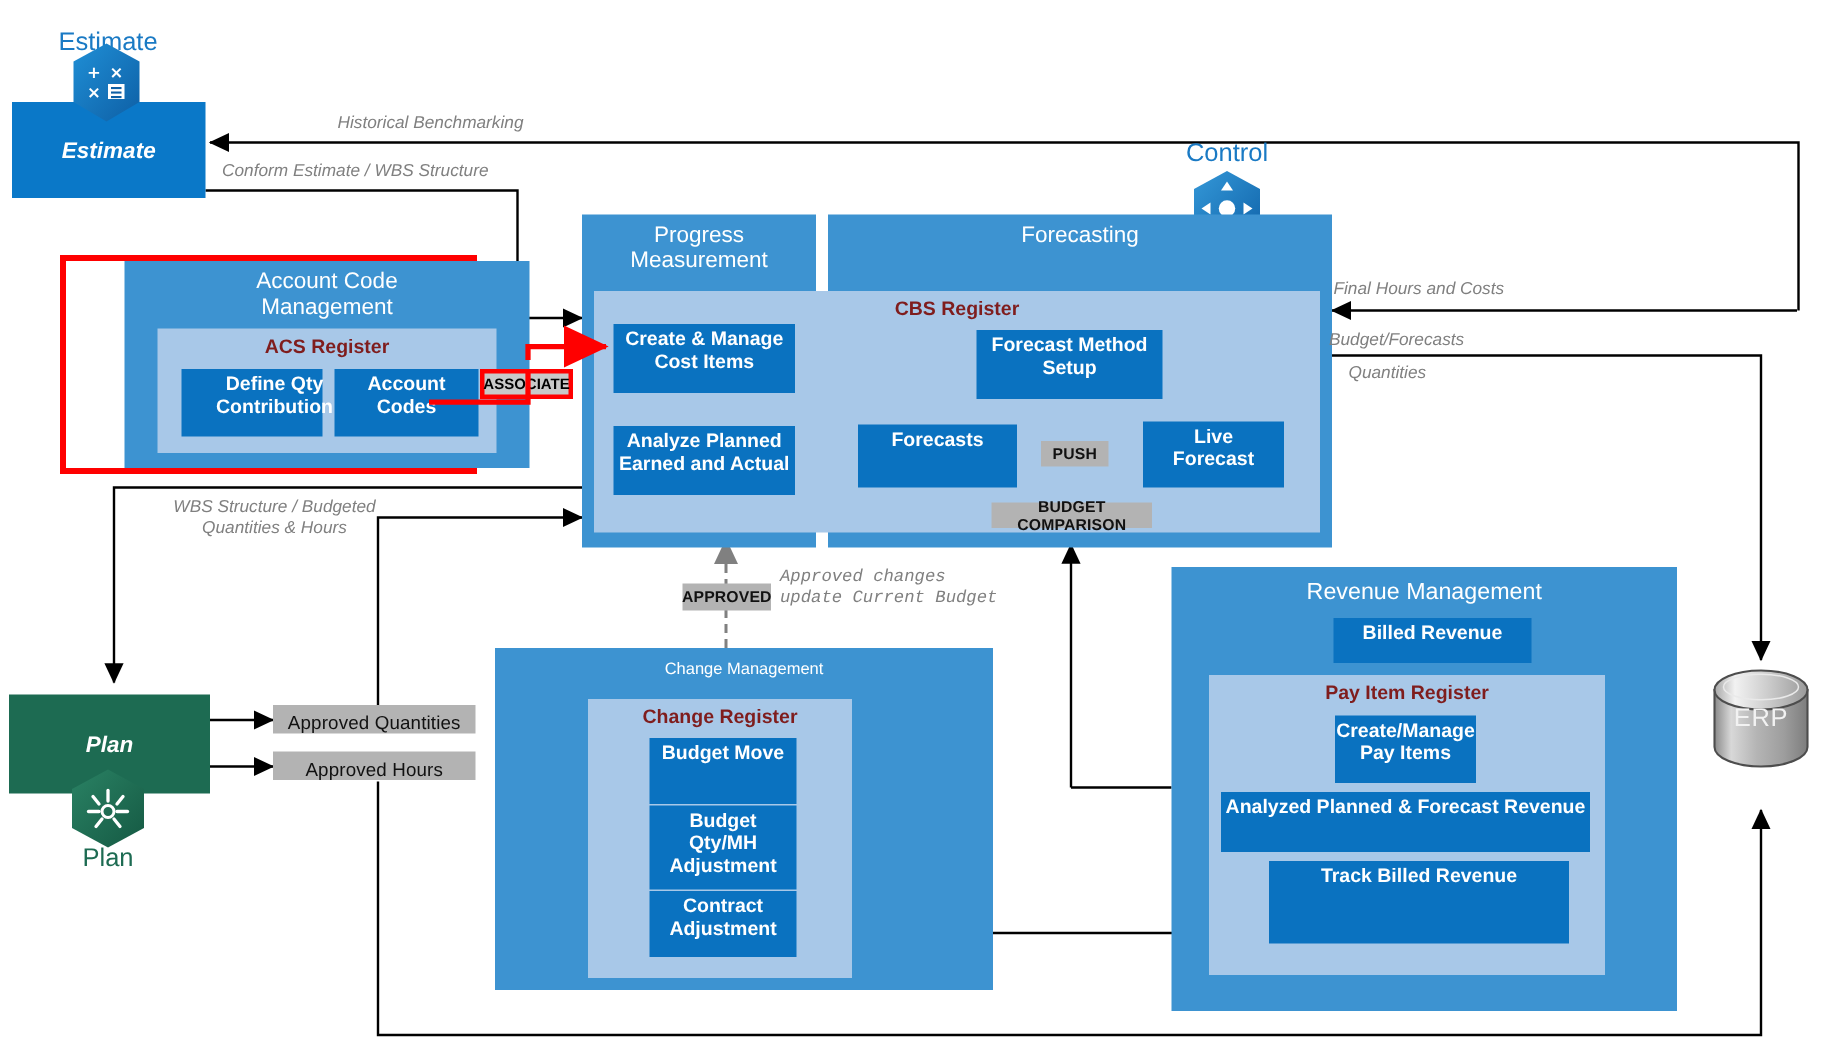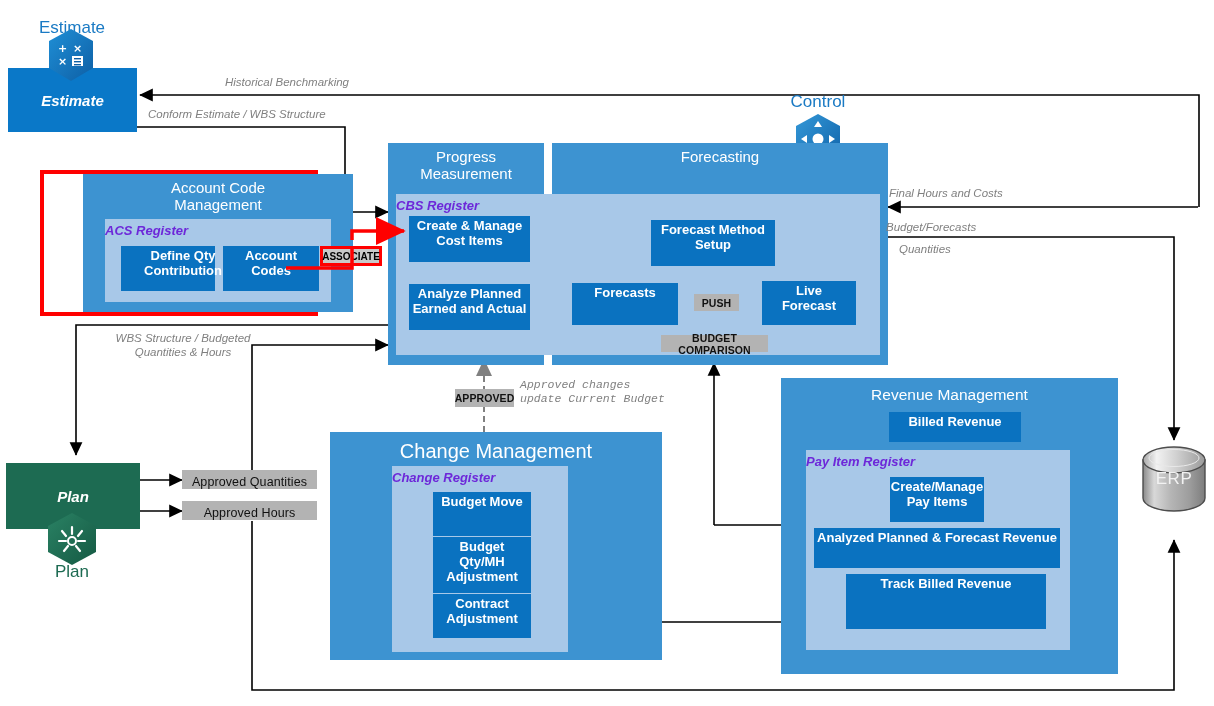--- a/index.html
+++ b/index.html
@@ -11,22 +11,22 @@
   .module{background:#3d93d1;}
   .module-title{
     position:absolute;left:0;right:0;top:6px;
     color:#ffffff;text-align:center;line-height:1.12;
     font-size:15px;font-weight:400;
   }
   .register{
     background:#a8c8e8;
   }
   .register-title{
-    position:absolute;left:0;right:0;top:4px;
-    color:#6d28d9;font-style:italic;font-weight:bold;font-size:13px;
+    position:absolute;left:0;right:0;top:4px;text-align:center;
+    color:#7f1d1d;font-weight:bold;font-size:13px;
   }
   .leaf{
     background:#0a72c0;color:#fff;display:flex;align-items:flex-start;justify-content:center;
     text-align:center;line-height:1.16;font-size:13px;font-weight:600;padding:2px;
   }
 
   
   .estimate-box{background:#0a78c8;color:#fff;display:flex;align-items:center;justify-content:center;
     font-style:italic;font-weight:bold;font-size:15px;}
   .plan-box{background:#1d6b52;color:#fff;display:flex;align-items:center;justify-content:center;
@@ -247,21 +247,21 @@
     <span>Forecasts</span>
   </div>
   <div class="abs leaf" style="left:762px;top:281px;width:94px;height:44px;">
     <div>
       <span>Live</span><br>
       <span>Forecast</span>
     </div>
   </div>
 
   <div class="abs module" style="left:330px;top:432px;width:332px;height:228px;">
-    <div class="module-title" style="top:8px;font-size:20px;">Change Management</div>
+    <div class="module-title" style="top:8px;font-size:11px;">Change Management</div>
     <div class="abs register" style="left:62px;top:34px;width:176px;height:186px;">
       <div class="register-title">Change Register</div>
       <div class="abs leaf" style="left:41px;top:26px;width:98px;height:44px;">
         <span>Budget Move</span>
       </div>
       <div class="abs leaf" style="left:41px;top:71px;width:98px;height:56px;">
         <div>
           <span>Budget</span><br>
           <span>Qty/MH</span><br>
           <span>Adjustment</span>

